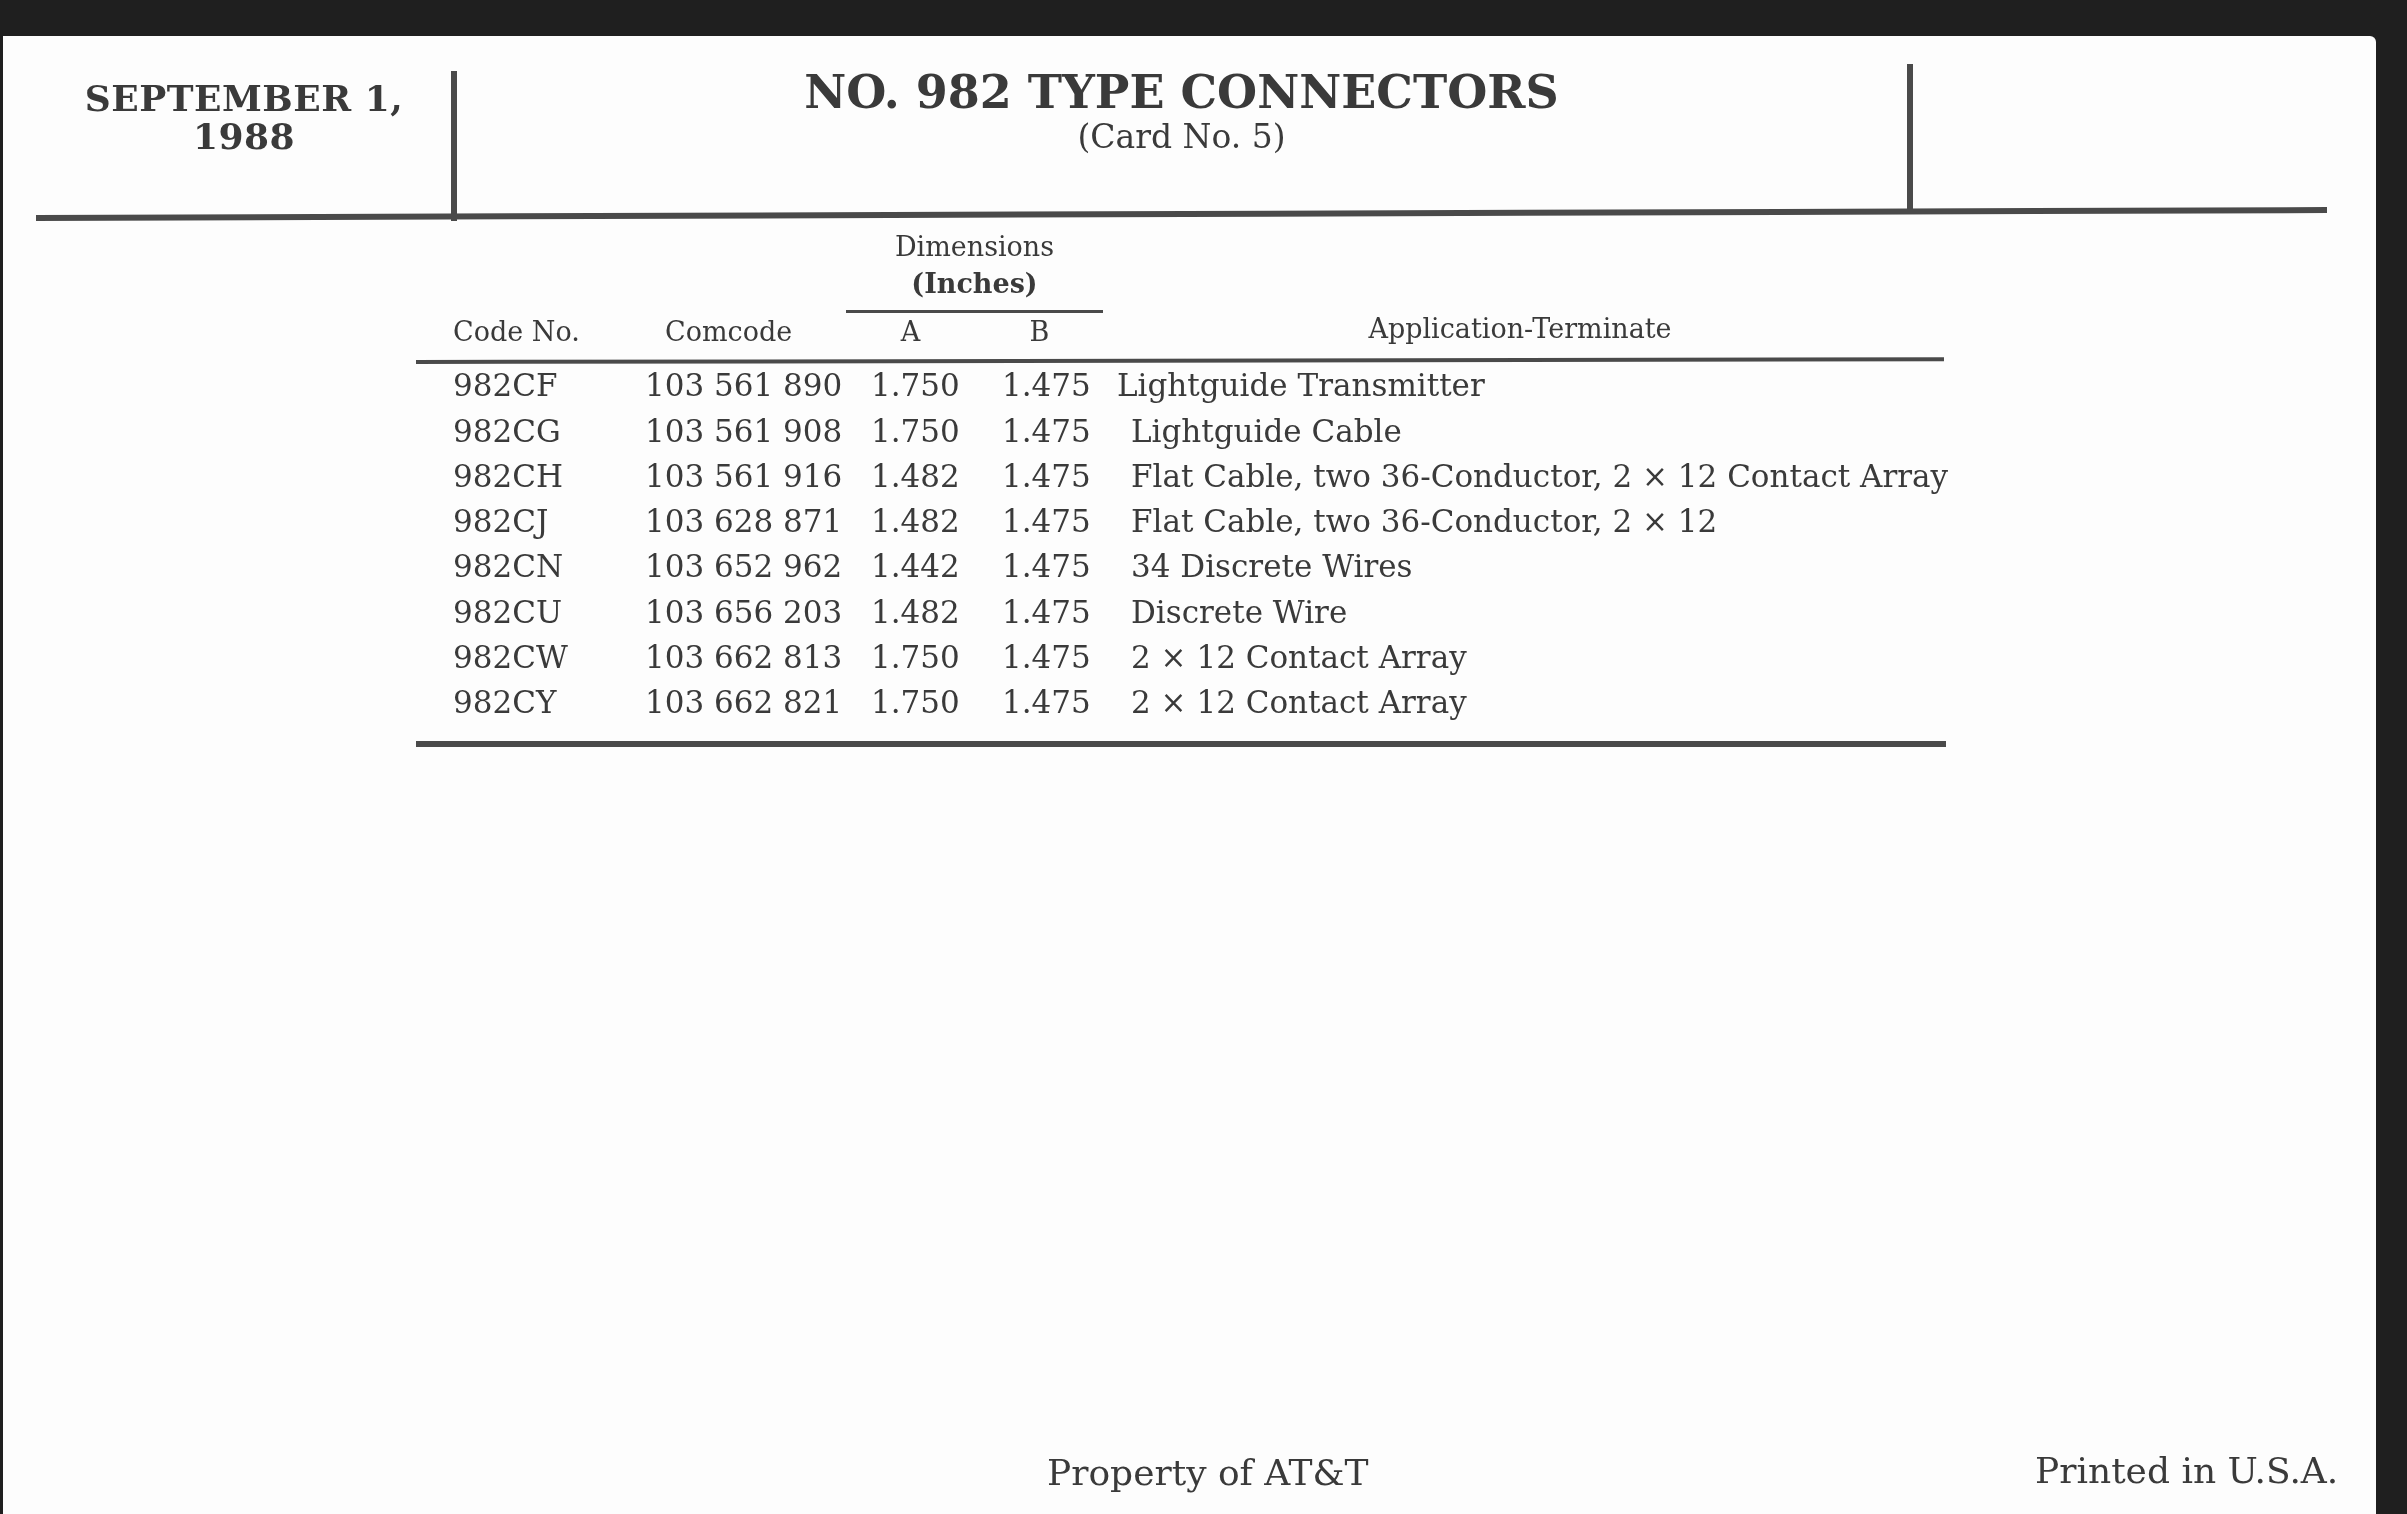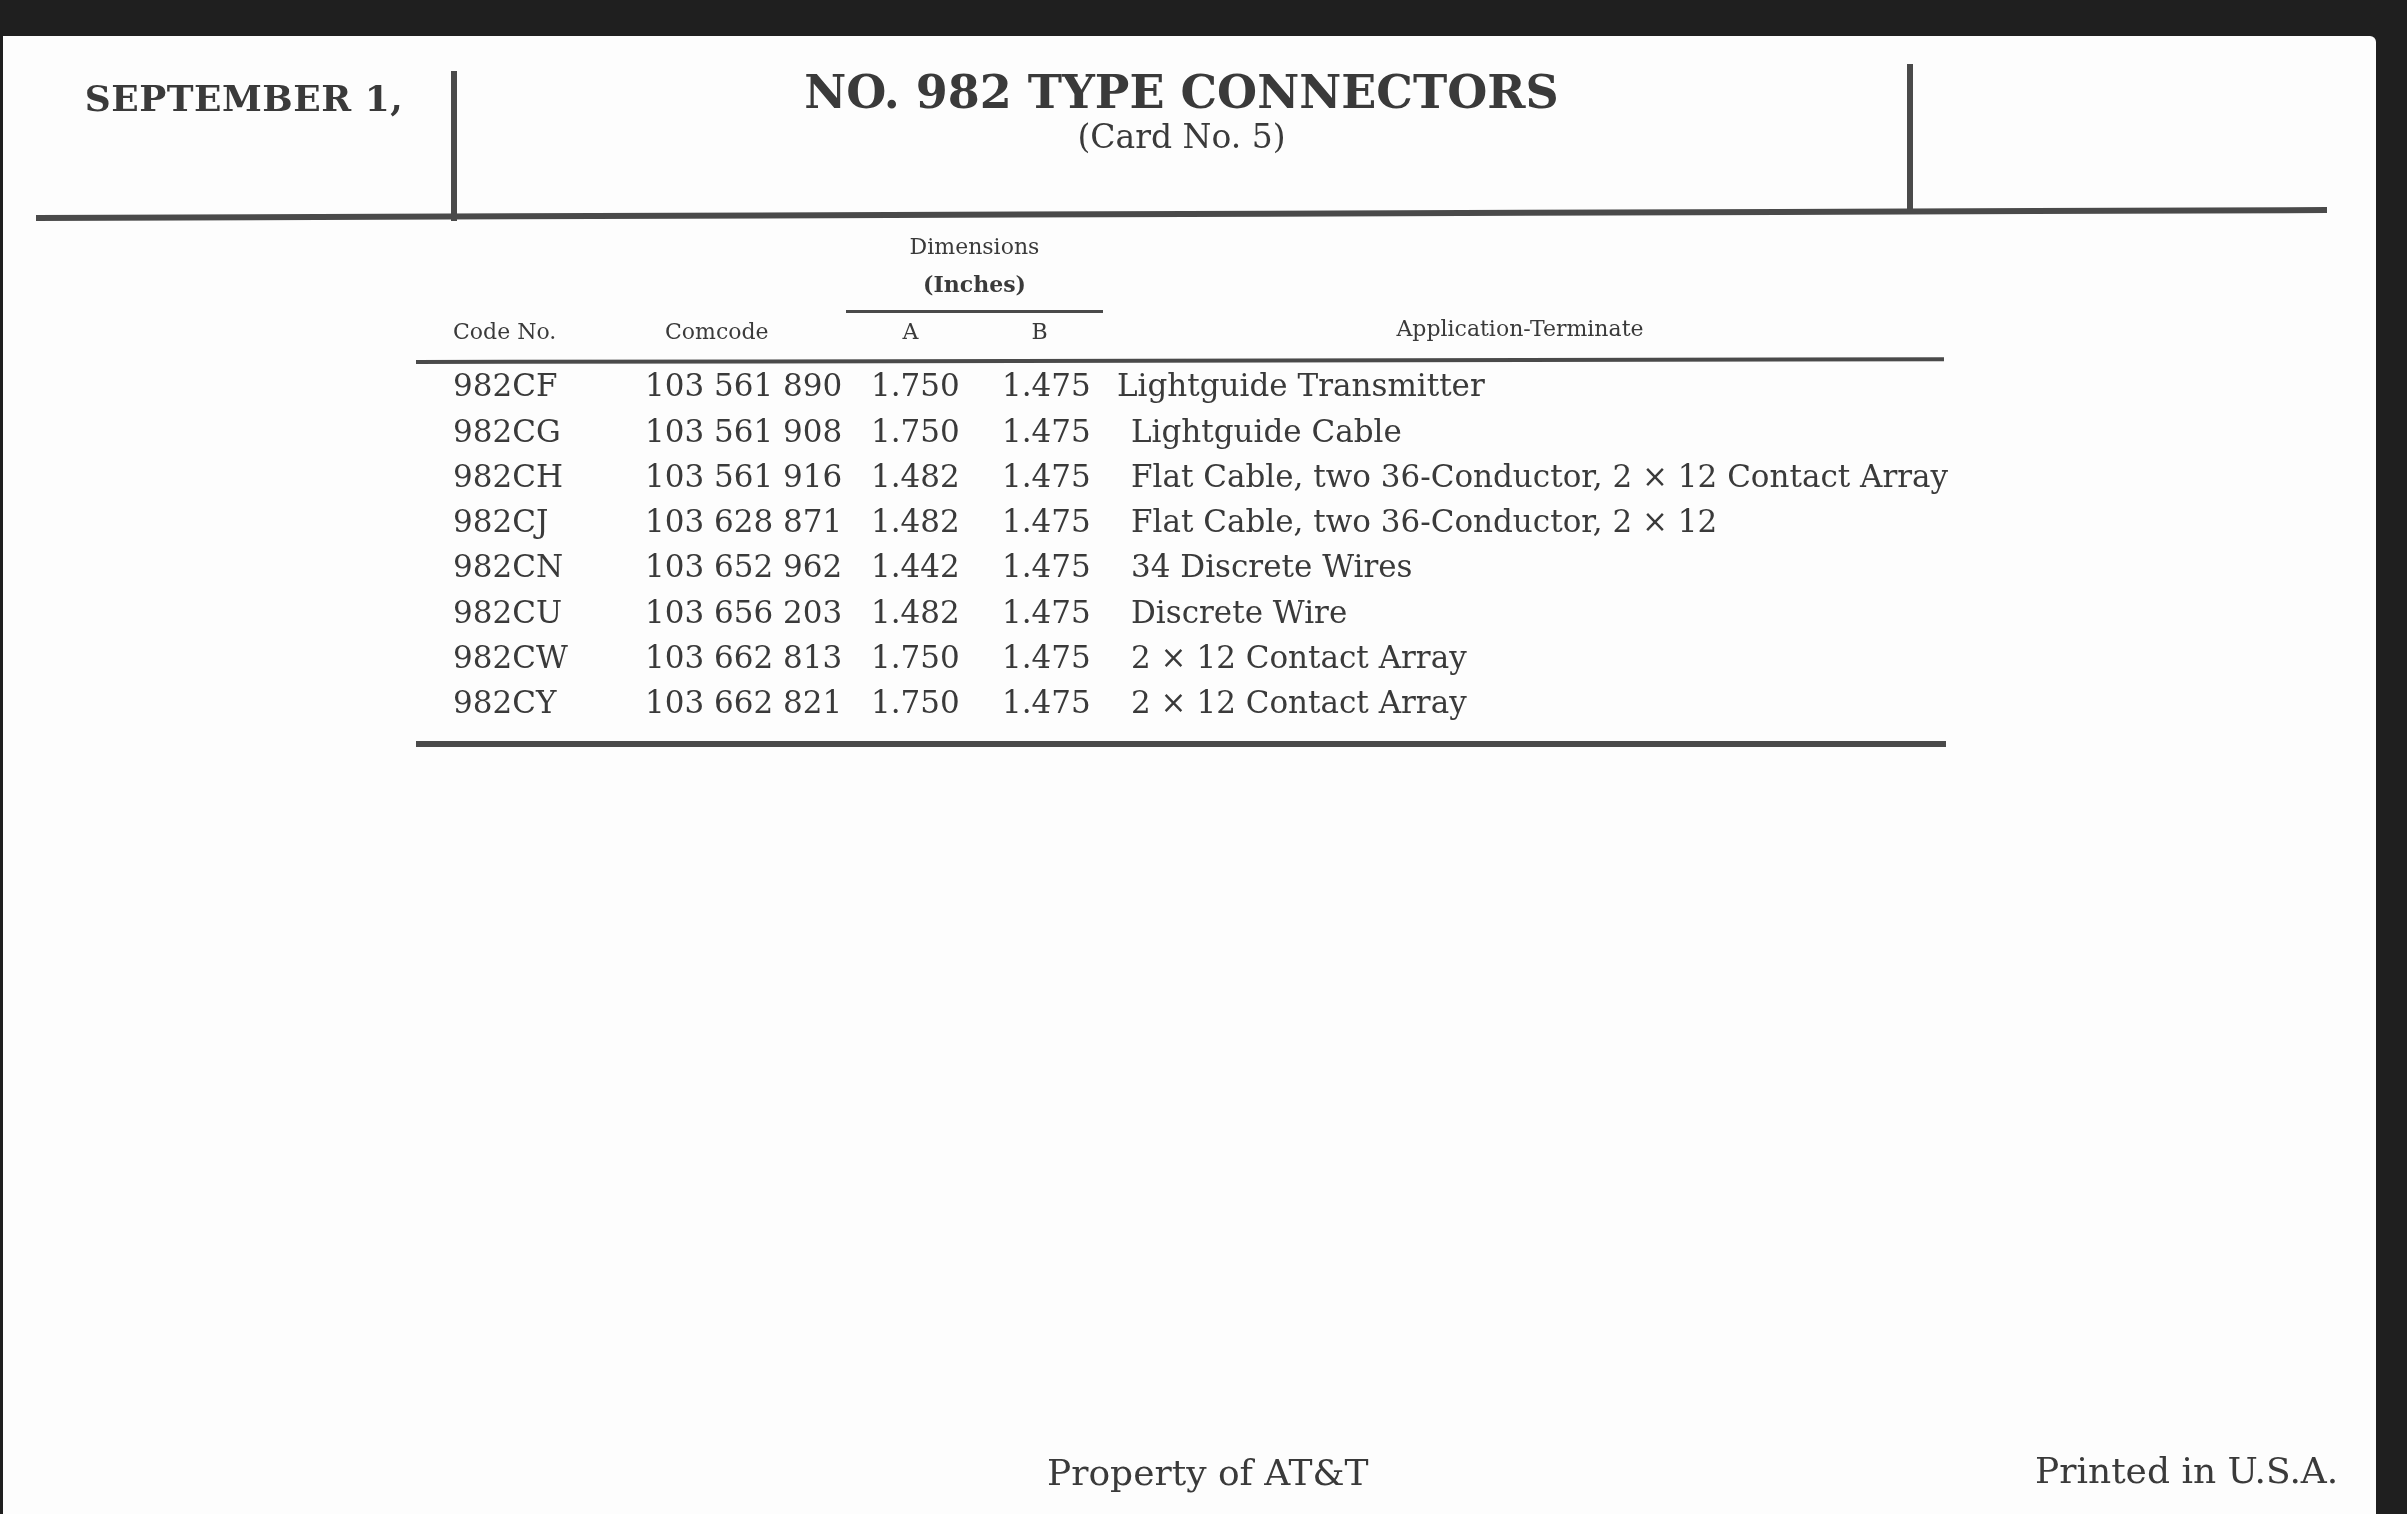--- a/index.html
+++ b/index.html
@@ -26,32 +26,33 @@
   }
   .title {
     left: 454px; width: 1455px; top: 67px; text-align: center;
     font-weight: bold; font-size: 46px; line-height: 51px;
   }
   .subtitle {
     left: 454px; width: 1455px; top: 119px; text-align: center;
     font-size: 33px; line-height: 36px;
   }
 
-  .th { font-size: 22px; line-height: 34px; }
+  .th { font-size: 27px; line-height: 34px; }
   .td { font-size: 31px; line-height: 34px; }
 
   .footer { font-weight: normal; font-size: 36px; line-height: 32px; }
 </style>
 </head>
 <body>
 
 <div class="card"></div>
 
 <div class="abs date">
   <div>SEPTEMBER 1,</div>
+  <div>1988</div>
 </div>
 
 <div class="rule" style="left:451px; top:71px; width:6px; height:150px;"></div>
 <div class="rule" style="left:1907px; top:64px; width:6px; height:150px;"></div>
 <div class="rule" style="left:36px; top:215px; width:2291px; height:6px; transform: rotate(-0.2deg); transform-origin: left center;"></div>
 
 <div class="abs title">NO. 982 TYPE CONNECTORS</div>
 <div class="abs subtitle">(Card No. 5)</div>
 
 <div class="abs th" style="left:846px; width:257px; top:230px; text-align:center;">

